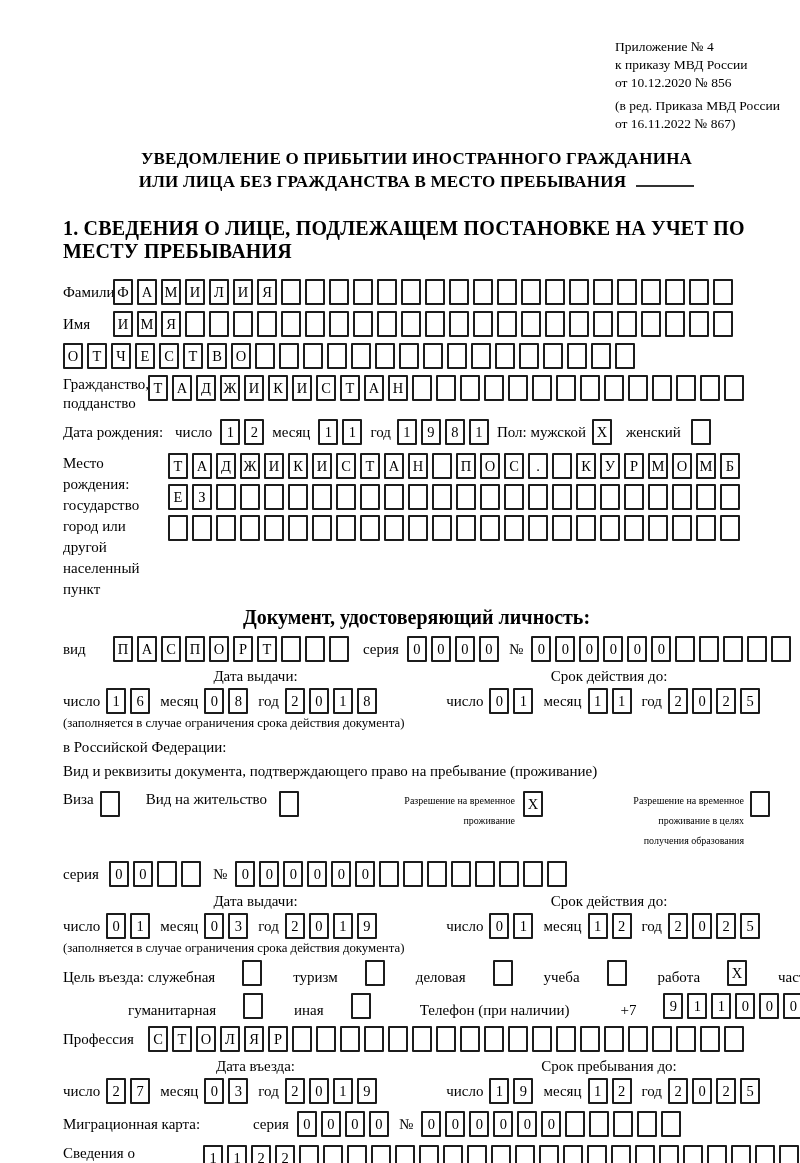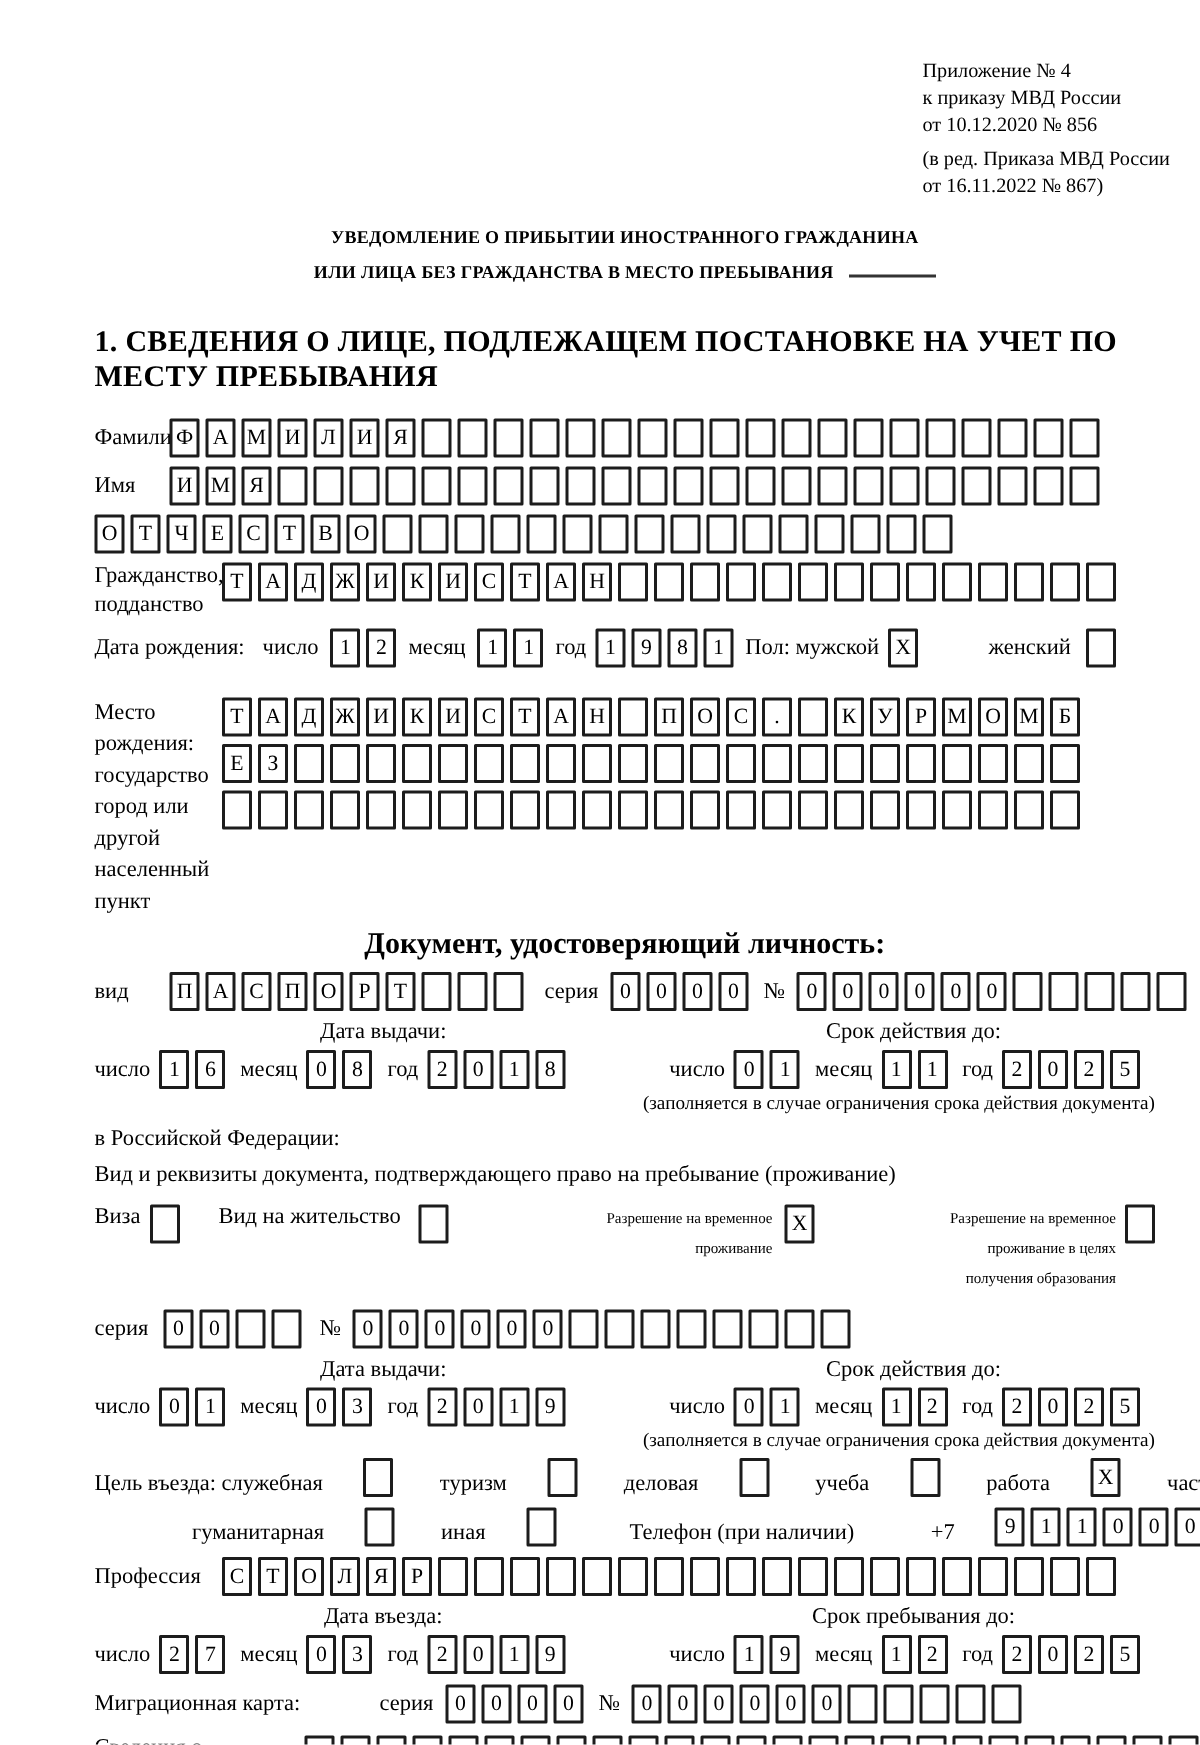--- a/index.html
+++ b/index.html
@@ -11,21 +11,21 @@
     font-size:15px; position:relative;
   }
   .page { padding:38px 30px 0 63px; }
 
   
   .appendix { margin-left:552px; width:215px; font-size:13.5px; line-height:18px; }
   .appendix .grp2 { margin-top:5px; }
   .forma { text-align:right; padding-right:32px; font-weight:bold; font-size:15px; margin-top:14px; letter-spacing:.5px; }
 
   
-  .title { text-align:center; font-weight:bold; font-size:12px; line-height:23px; margin-top:14px; letter-spacing:.2px; }
+  .title { text-align:center; font-weight:bold; font-size:17px; line-height:23px; margin-top:14px; letter-spacing:.2px; }
   .title-underline { display:inline-block; width:58px; border-bottom:2px solid #333; height:14px; margin-left:10px; }
   .sec-heading { font-weight:bold; font-size:20px; margin-top:24px; margin-bottom:16px; letter-spacing:.2px; }
 
   
   .frow { display:flex; align-items:center; margin-bottom:6px; }
   .frow.top { align-items:flex-start; }
   .lbl { font-size:15px; flex-shrink:0; }
   .lbl2 { line-height:19px; }
   .cells { display:inline-flex; gap:4px; flex-wrap:nowrap; }
   .cell {
@@ -37,21 +37,21 @@
 
   
   .dates { margin-bottom:2px; }
   .dates-head { display:flex; font-size:15px; margin-bottom:3px; }
   .dates-head .dh-left { width:385px; text-align:center; }
   .dates-head .dh-right { flex:1; text-align:center; }
   .dates-line { display:flex; align-items:center; }
   .dgroup { display:flex; align-items:center; }
   .dgroup .lbl { margin-right:6px; }
   .dgroup .cells { margin-right:10px; }
-  .dates-note { text-align:right; font-size:12.8px; margin-top:2px; margin-bottom:4px; }
+  .dates-note { text-align:left; font-size:12.8px; margin-top:2px; margin-bottom:4px; }
 
   .para { font-size:15px; line-height:24px; }
 
   
   .cbrow { display:flex; align-items:flex-start; margin-top:8px; margin-bottom:10px; }
   .cb-item { display:flex; align-items:flex-start; }
   .cb-text-c { text-align:right; line-height:20px; font-size:10px;font-family:Liberation Serif, serif; }
   .purpose-row { display:flex; align-items:flex-end; margin-bottom:7px; flex-wrap:nowrap;gap:22px; }
   .purpose-row .lbl { margin-right:5px; }
   .purpose-row .cells { margin-right:9px; }
@@ -232,27 +232,27 @@
         <span class="cell">9</span>
         <span class="cell">8</span>
         <span class="cell">1</span>
       </div>
     <div class="gap8"></div>
     <div class="lbl" style="margin-right:6px;">Пол: мужской</div>
     <div class="cells">
         <span class="cell">X</span>
       </div>
     <div class="gap14"></div>
-    <div class="lbl" style="margin-right:10px;margin-left:33px;">женский</div>
-    <div class="cells">
-        <span class="cell"></span>
-      </div>
-  </div>
-
-  <div class="split" style="margin-top:20px;">
+    <div class="lbl" style="margin-right:10px;">женский</div>
+    <div class="cells">
+        <span class="cell"></span>
+      </div>
+  </div>
+
+  <div class="split" style="margin-top:8px;gap:20px;">
     <div class="left lbl" style="width:85px; line-height:21px;">
       <div>Место рождения:</div>
       <div>государство</div>
       <div>город или другой</div>
       <div>населенный пункт</div>
     </div>
     <div class="rows">
       <div class="cells">
           <span class="cell">Т</span>
           <span class="cell">А</span>

